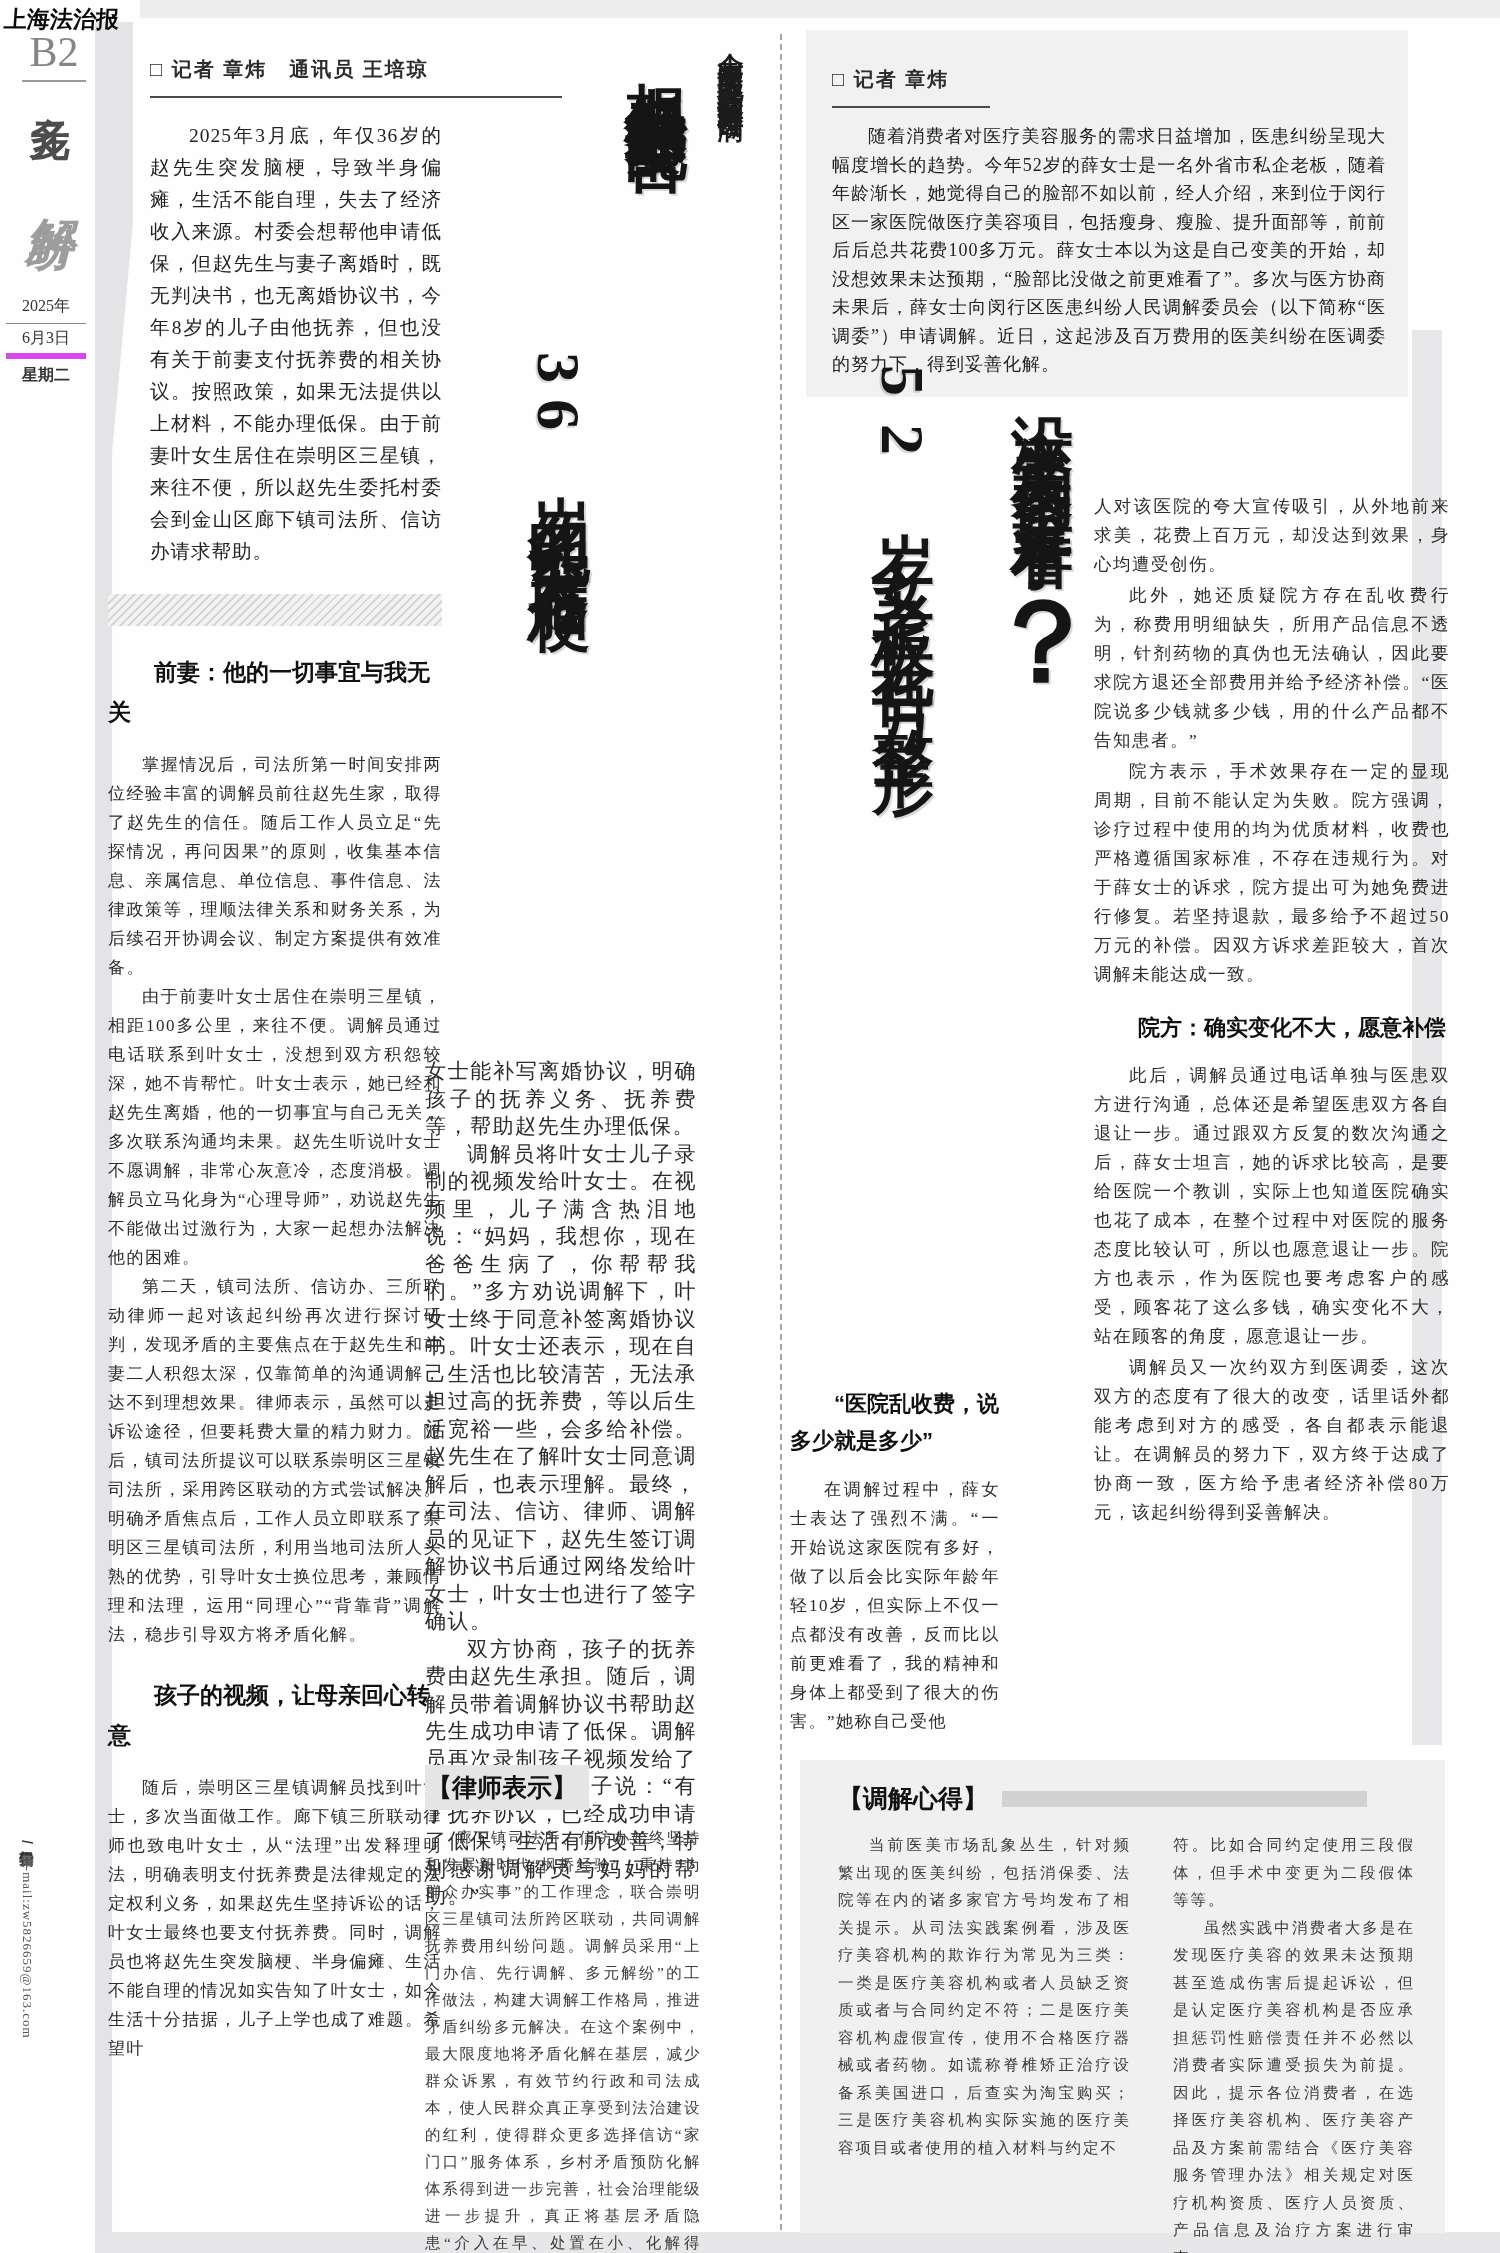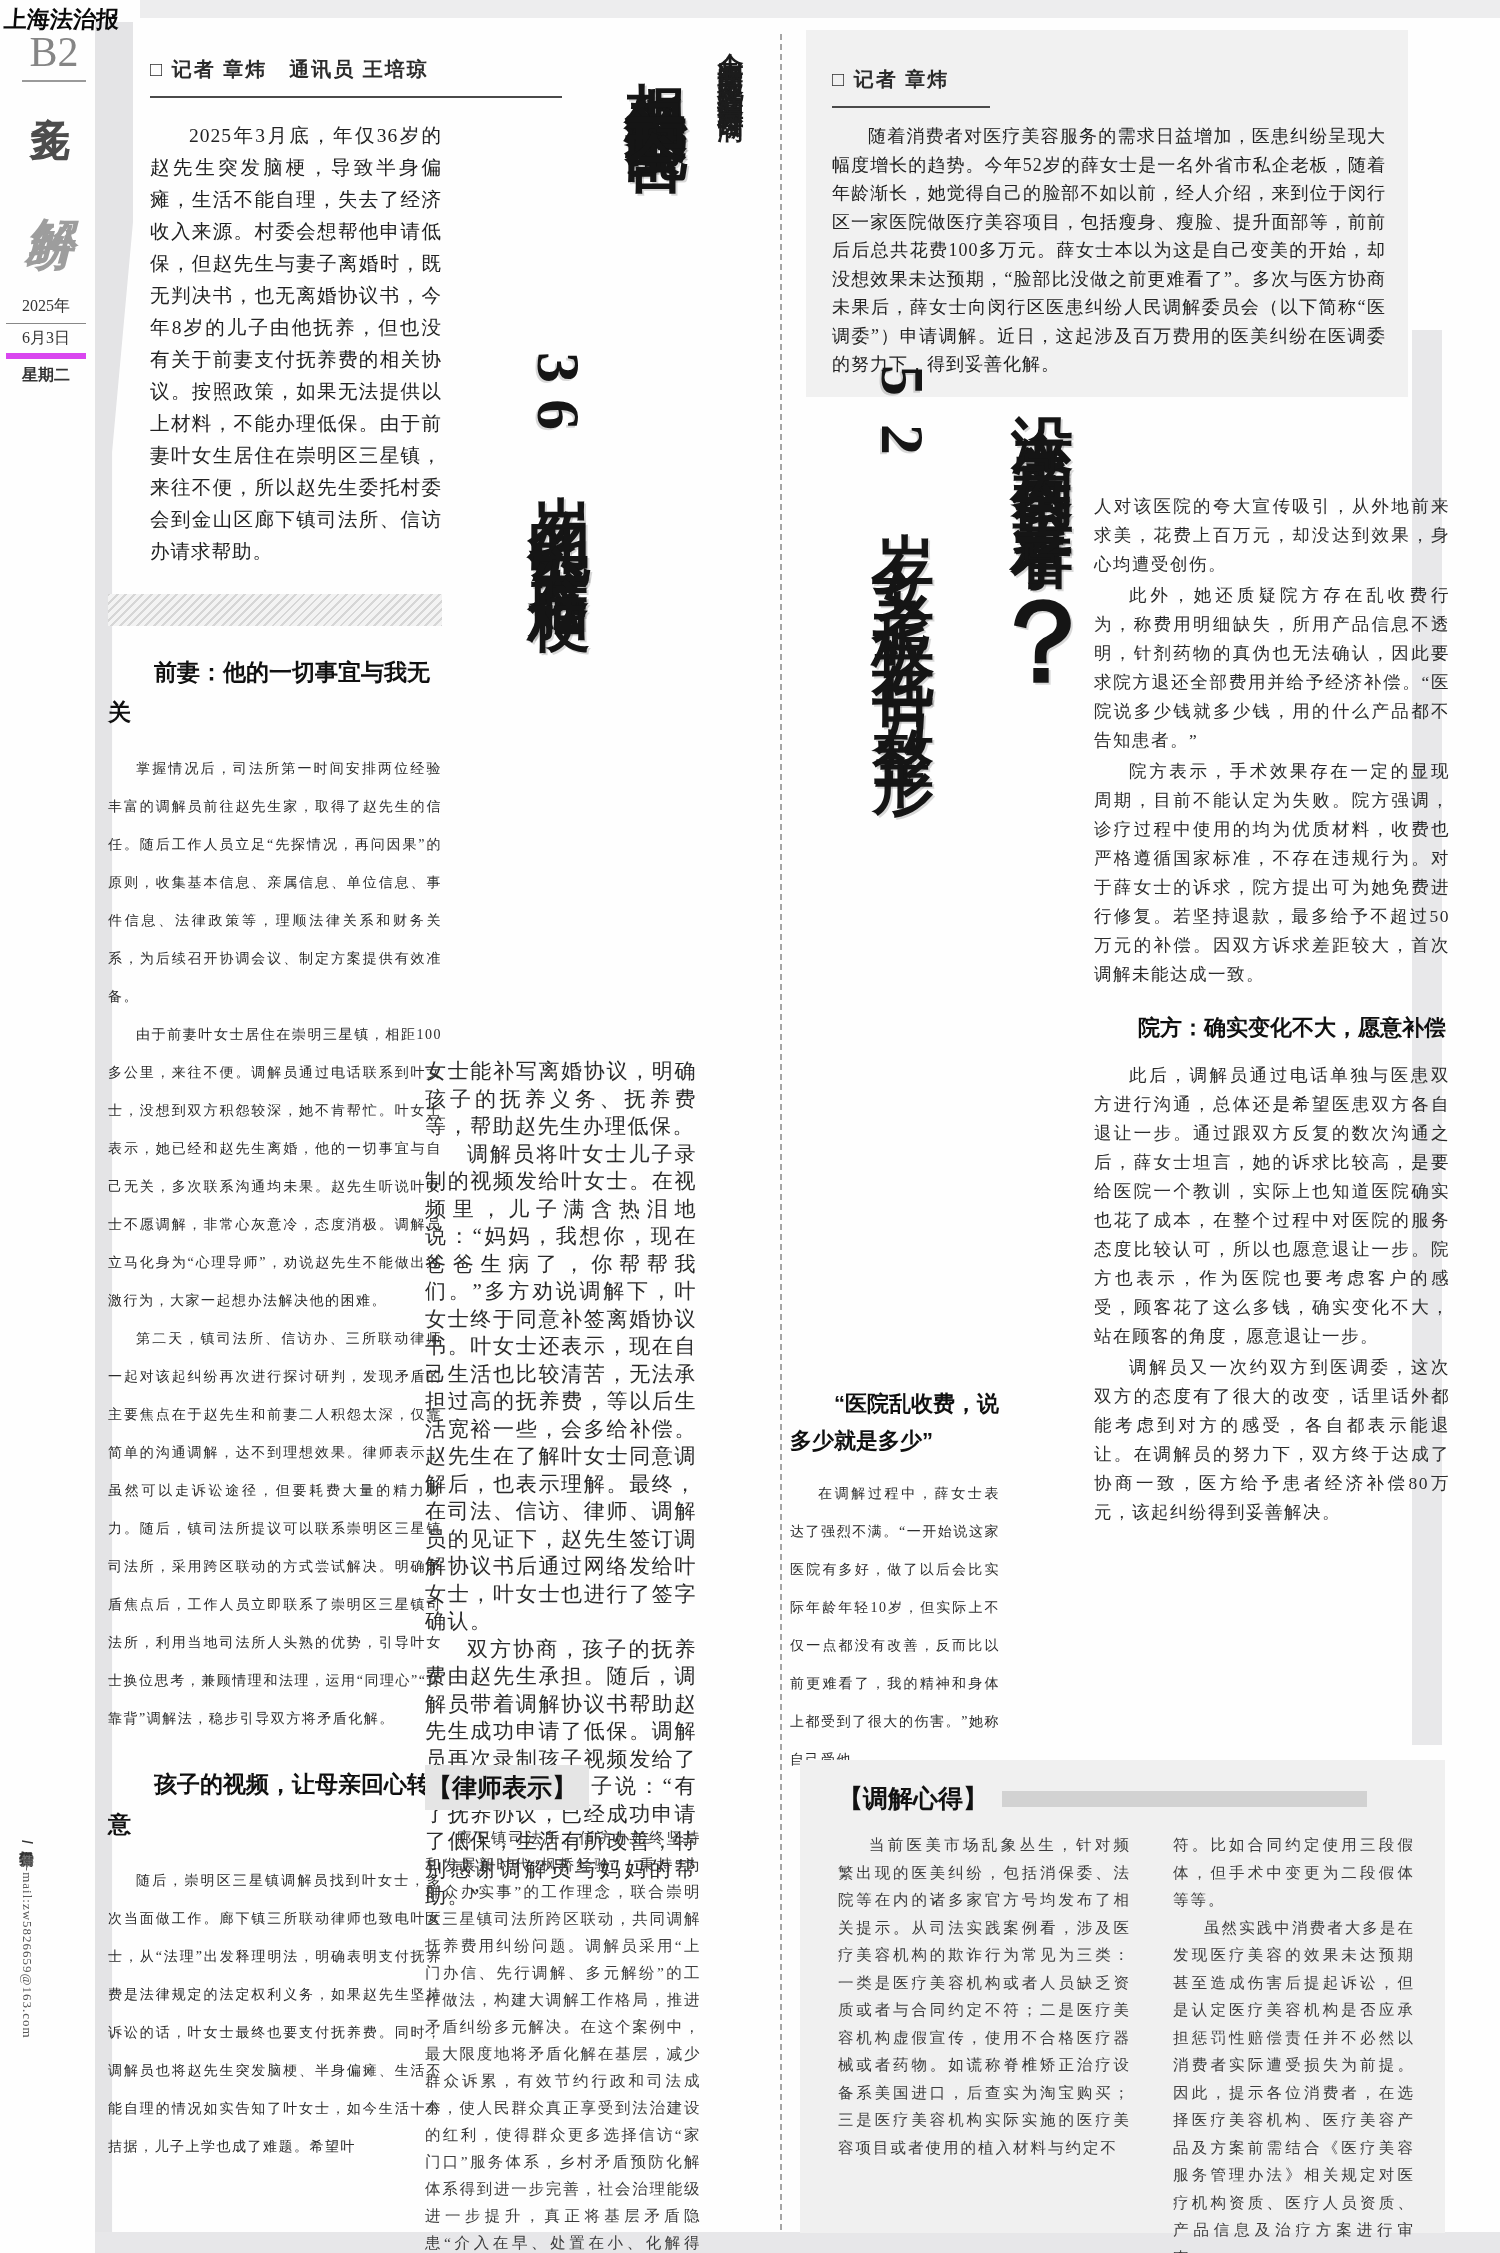--- a/index.html
+++ b/index.html
@@ -28,21 +28,21 @@
   .editor .email{font-size:13px;color:#555;letter-spacing:1px;}
 
   .topband{position:absolute;left:140px;top:0;width:1360px;height:18px;background:#ededee;}
   .bottomband{position:absolute;left:95px;top:2232px;width:1405px;height:21px;background:#e7e7e9;}
   .rightstrip{position:absolute;left:1412px;top:330px;width:30px;height:1415px;background:#e8e8ea;}
   .divider{position:absolute;left:780px;top:34px;height:2196px;width:0;border-left:2px dashed #a6a6a6;}
 
   
   .byline{font-family:"Liberation Sans","DejaVu Sans",sans-serif;font-weight:700;font-size:20px;
         color:#2c2c2c;letter-spacing:2px;border-bottom:2px solid #4a4a4a;padding-bottom:13px;margin-top:20px;}
-  p.body{margin:0;font-size:14px;line-height:38px;letter-spacing:1.5px;text-align:justify;color:#2b2b2b;}
+  p.body{margin:0;font-size:17px;line-height:29px;letter-spacing:1.5px;text-align:justify;color:#2b2b2b;}
   p.ind{text-indent:2em;}
   .subhead{font-family:"Liberation Sans","DejaVu Sans",sans-serif;font-weight:700;font-size:23px;
         line-height:40px;color:#101010;text-indent:2em;margin:26px 0 18px 0;}
   .kai{font-size:15.5px;line-height:27px;letter-spacing:1.5px;color:#3c3c3c;text-align:justify;}
 
   
   .a1-byline{position:absolute;left:150px;top:36px;width:412px;}
   .col1{position:absolute;left:108px;top:100px;width:334px;}
   .col1 .intro{margin-left:42px;width:292px;font-size:19.5px;line-height:32px;letter-spacing:1px;
         text-align:justify;text-indent:2em;color:#222;}

